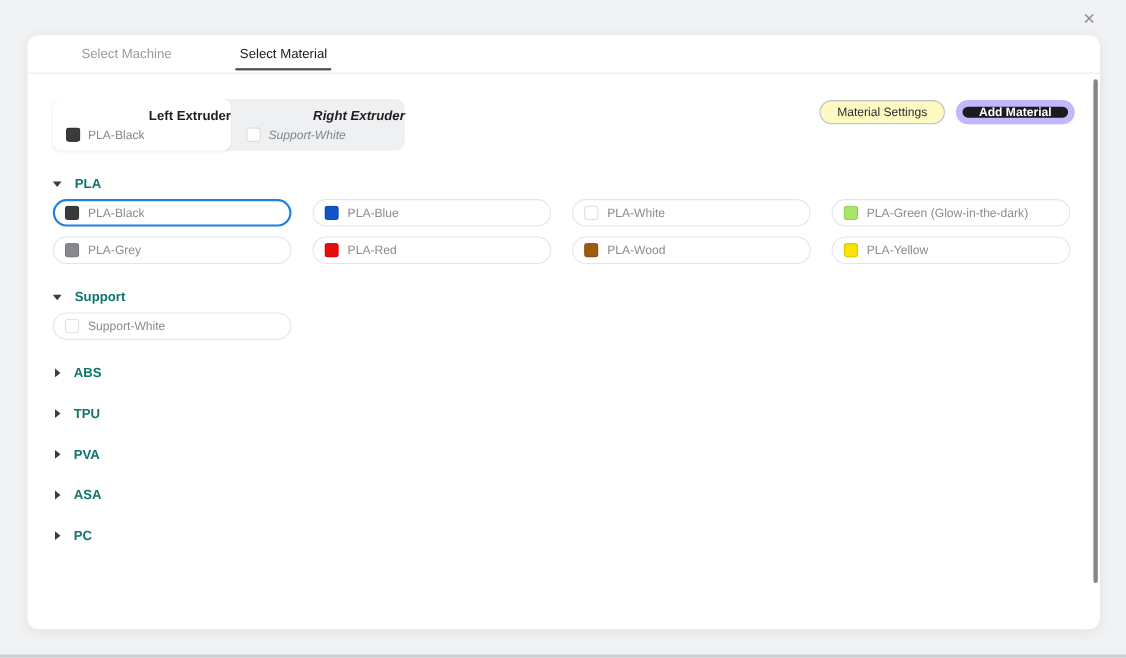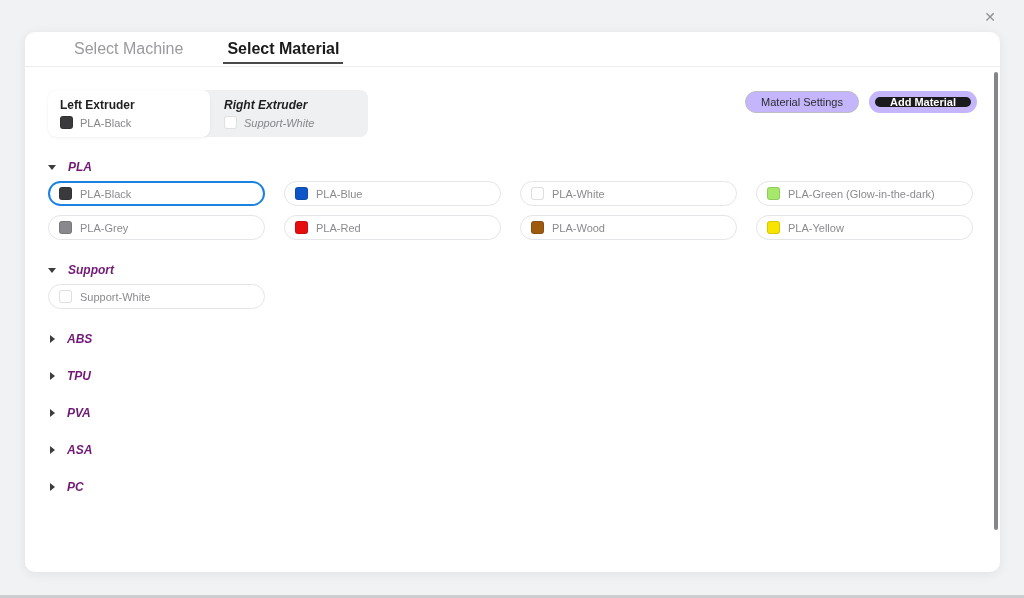--- a/index.html
+++ b/index.html
@@ -29,40 +29,40 @@
   
   .tabbar {
     height: 35px;
     display: flex; align-items: stretch;
     padding-left: 45px;
     border-bottom: 1px solid #ececee;
   }
   .tab {
     display: flex; align-items: center;
     margin-right: 36px;
-    font-size: 16px; color: #9a9a9e;
+    font-size: 12px; color: #9a9a9e;
     position: relative; padding: 0 4px;
     cursor: pointer;
   }
-  .tab.active { color: #1a1a1a; font-weight: bold; }
+  .tab.active { color: #1a1a1a; font-weight: normal; margin-left: 18px; }
   .tab.active::after {
     content: ""; position: absolute; left: 0; right: 0; bottom: 2px;
     height: 2px; background: #4a4a4c;
   }
   
   .dialog-body { padding: 23px 23px 0 23px; }
   .header-row { display: flex; justify-content: space-between; align-items: flex-start; }
   
   .extruder-panel {
     display: flex; width: 320px; height: 47px;
     background: #eef0f2; border-radius: 8px;
   }
   .extruder-card {
     width: 162px; height: 47px;
-    padding: 8px 0 0 12px; border-radius: 8px;
+    padding: 8px 0 0 12px; border-radius: 8px; text-align: right;
   }
   .extruder-card.selected { background: #ffffff; box-shadow: 0 1px 3px rgba(0,0,0,0.06); }
   .extruder-card.plain { background: transparent; width: 158px; padding-left: 14px; font-style: italic; }
   .extruder-title { font-size: 12px; font-weight: bold; color: #1f1f21; line-height: 14px; }
   .extruder-material {
     display: flex; align-items: center; gap: 7px; margin-top: 4px;
     font-size: 11px; color: #85868a;
   }
   .swatch {
     width: 13px; height: 13px; border-radius: 3px;
@@ -71,33 +71,33 @@
   }
   
   .actions { display: flex; gap: 10px; margin-top: 1px; }
   .btn {
     height: 22px; padding: 0 15px;
     border-radius: 11px; font-size: 11px;
     display: flex; align-items: center;
     font-family: "Liberation Sans", sans-serif;
     cursor: pointer;
   }
-  .btn-outline { background: #c4b5fd; border: 1px solid #bdbec2; color: #2c2c2e; }
+  .btn-outline { background: #fef9c3; border: 1px solid #bdbec2; color: #2c2c2e; }
   .btn-dark { background: #1b1b1d; border: 6px solid #c4b5fd; color: #ffffff; font-weight: bold; }
   
   .sections { margin-top: 23px; }
   .section { margin-bottom: 23px; }
   .section-header {
     display: flex; align-items: center; gap: 12px;
     height: 14px; cursor: pointer;
   }
   .tri { width: 0; height: 0; display: inline-block; }
   .tri.down { border-left: 4px solid transparent; border-right: 4px solid transparent; border-top: 5px solid #3d3d40; }
   .tri.right { border-top: 4px solid transparent; border-bottom: 4px solid transparent; border-left: 5px solid #3d3d40; margin-left: 2px; }
-  .section-name { font-size: 12px; font-weight: bold; color: #701a75; font-style: italic; }
+  .section-name { font-size: 12px; font-weight: bold; color: #0f766e; }
   .chip-grid {
     margin-top: 7px;
     display: grid;
     grid-template-columns: repeat(4, 217px);
     column-gap: 19px; row-gap: 9px;
   }
   .chip {
     height: 25px;
     display: flex; align-items: center; gap: 8px;
     padding-left: 10px;

